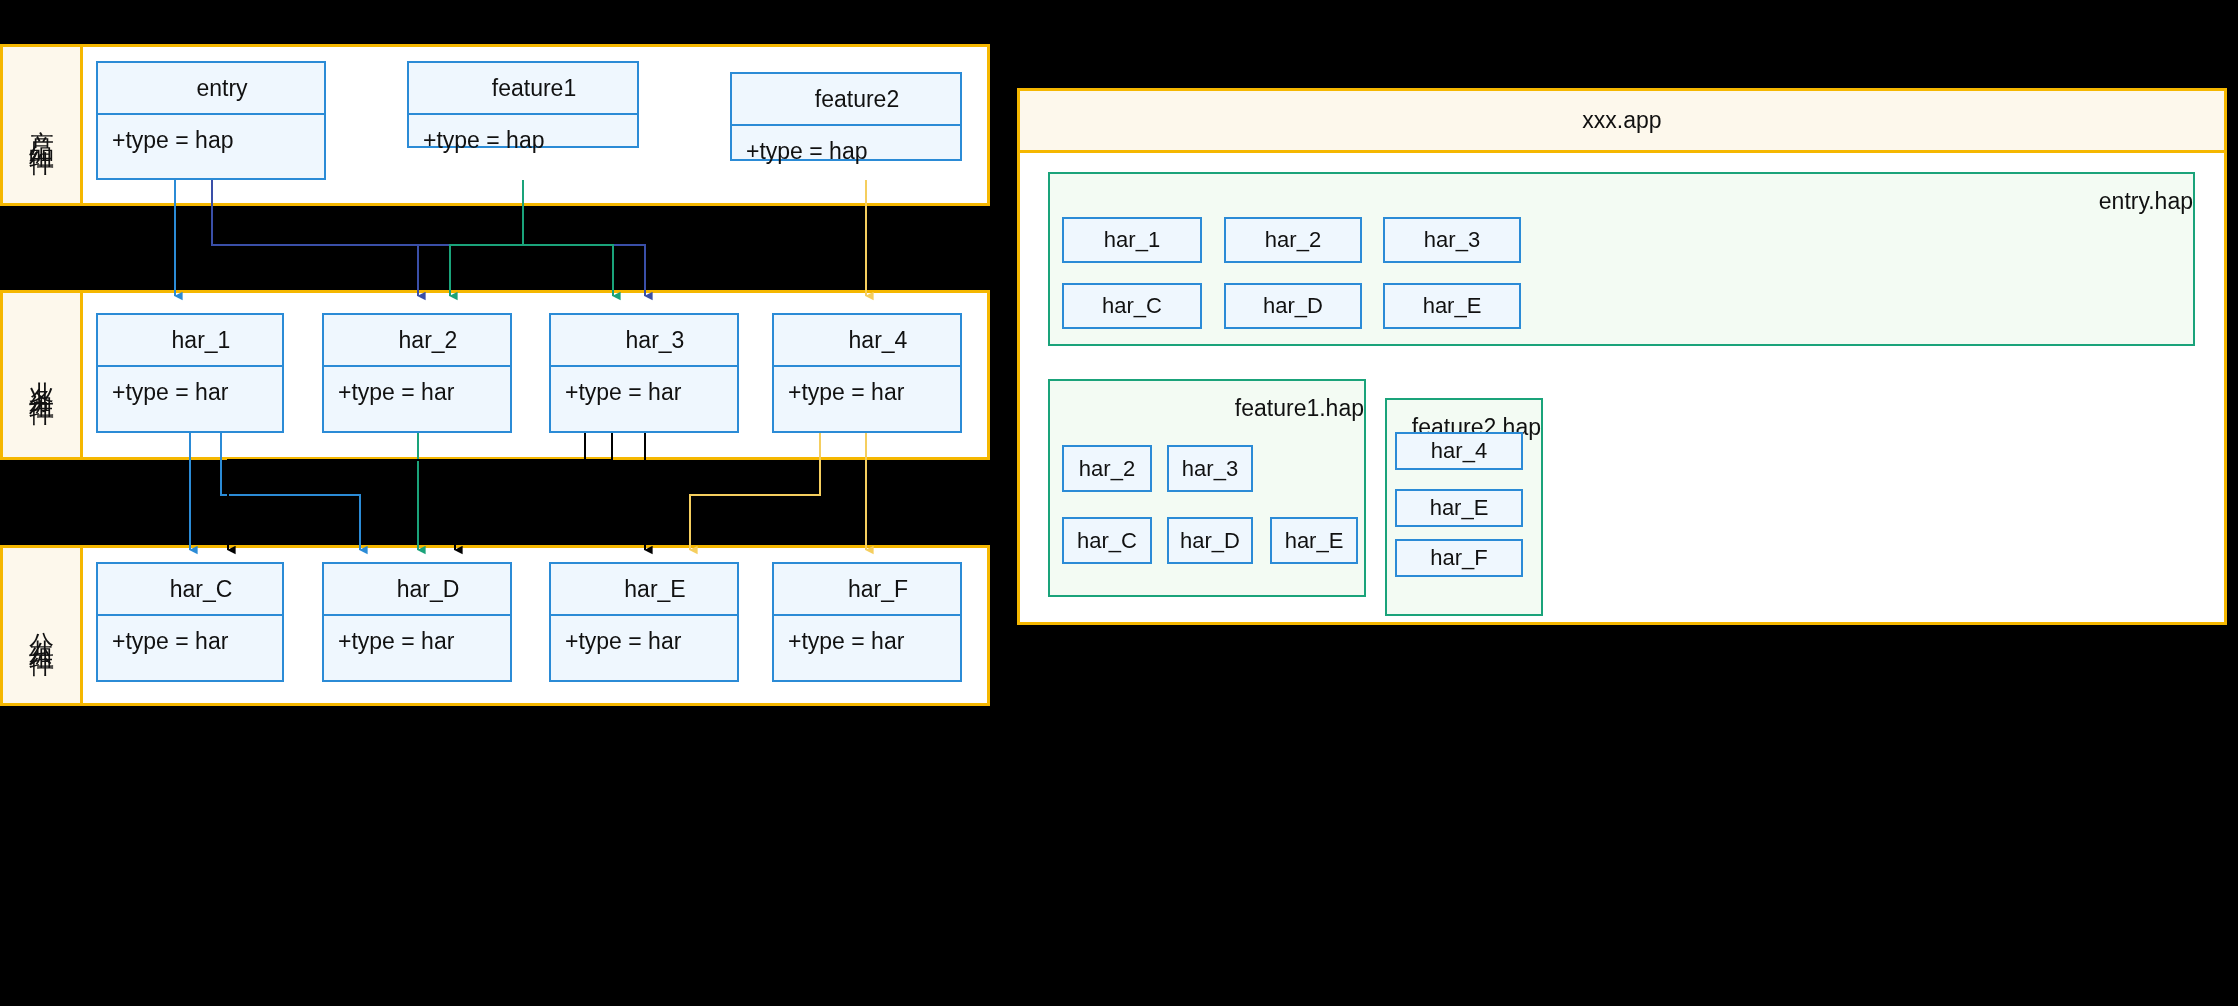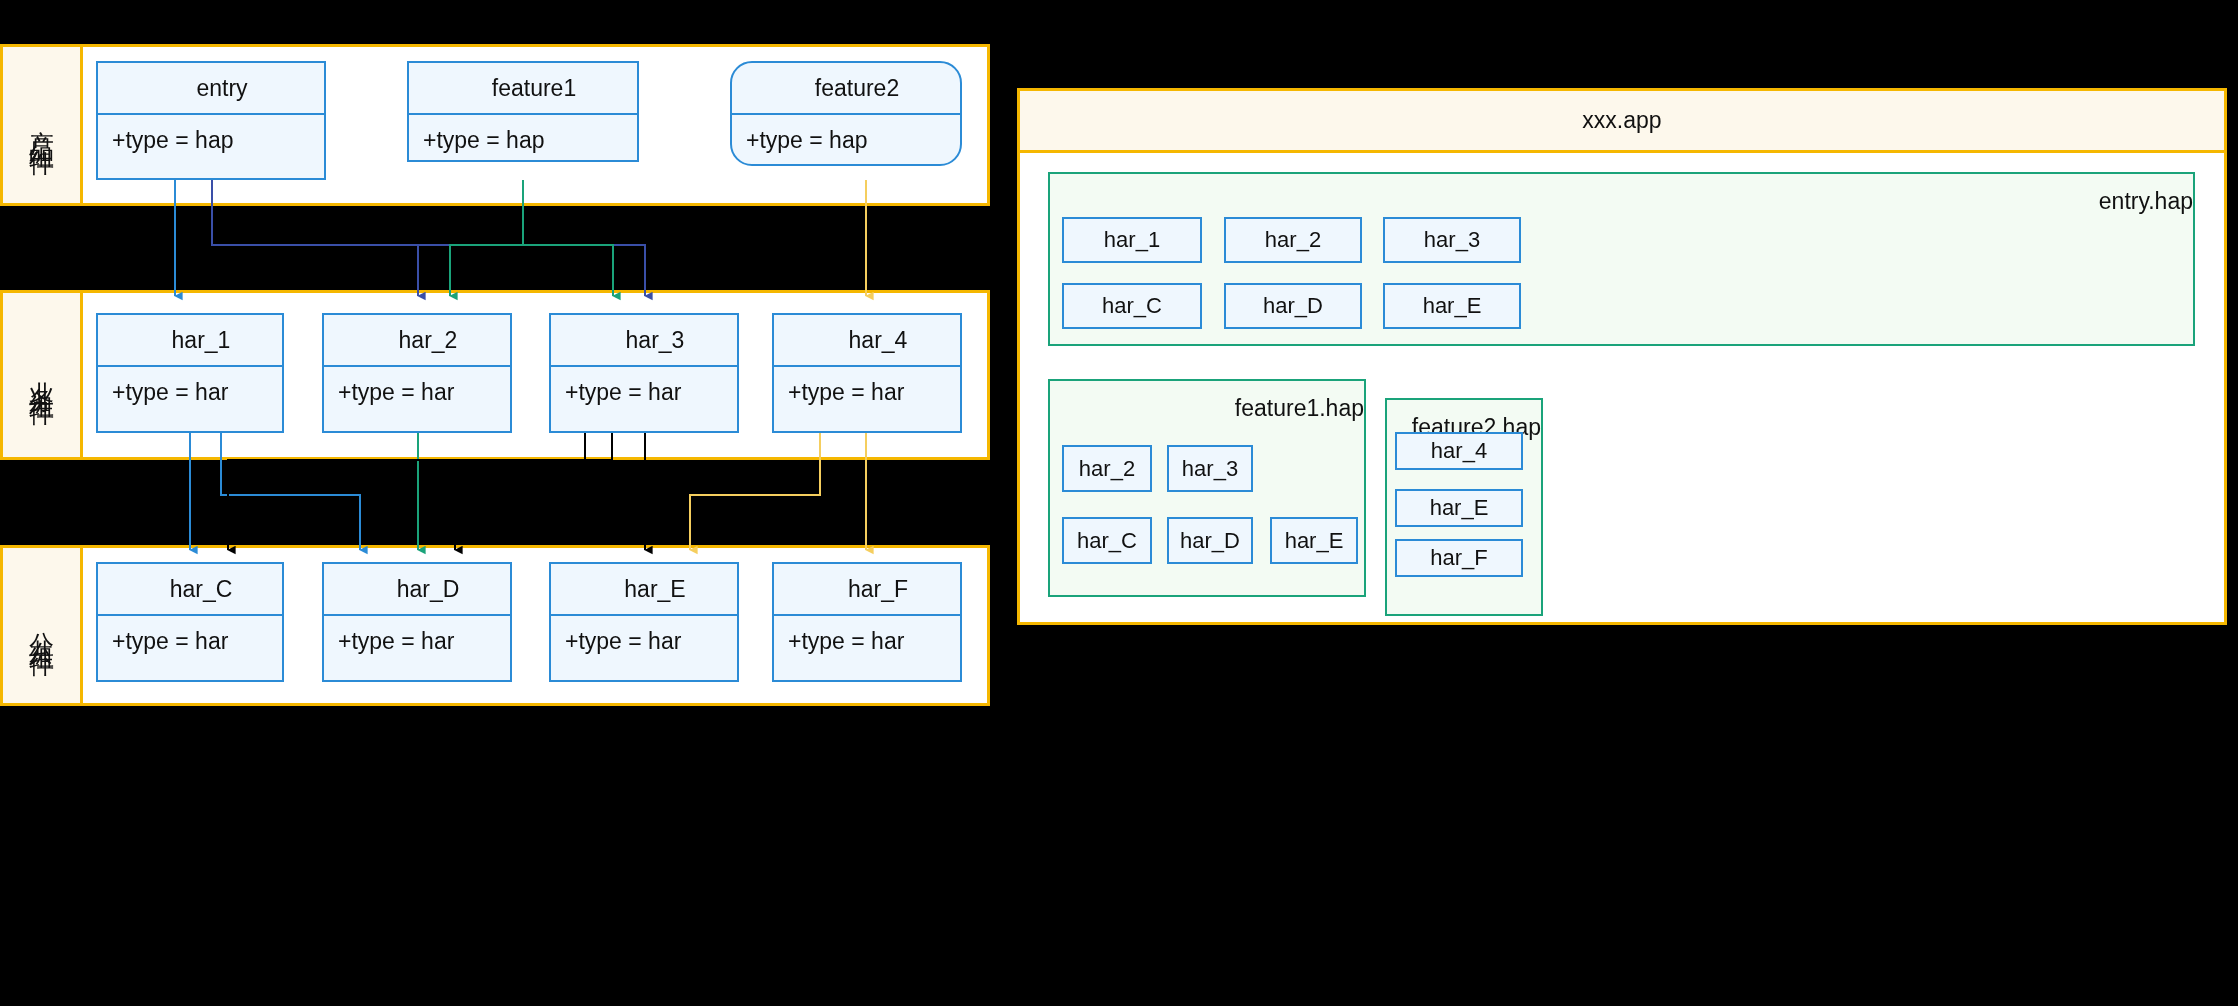--- a/index.html
+++ b/index.html
@@ -61,26 +61,26 @@
     <div class="band-label">
       <span>公共组件</span>
     </div>
   </div>
 
   <div class="cbox" style="left:96px;top:61px;width:230px;height:119px;">
     <div class="ctitle">entry</div>
     <div class="cattr">+type = hap</div>
   </div>
 
-  <div class="cbox" style="left:407px;top:61px;width:232px;height:101px;">
+  <div class="cbox" style="left:407px;top:61px;width:232px;height:87px;">
     <div class="ctitle">feature1</div>
     <div class="cattr">+type = hap</div>
   </div>
 
-  <div class="cbox" style="left:730px;top:61px;width:232px;height:105px;border-radius:22px;">
+  <div class="cbox" style="left:730px;top:72px;width:232px;height:89px;">
     <div class="ctitle">feature2</div>
     <div class="cattr">+type = hap</div>
   </div>
 
   <div class="cbox" style="left:96px;top:313px;width:188px;height:120px;">
     <div class="ctitle">har_1</div>
     <div class="cattr">+type = har</div>
   </div>
 
   <div class="cbox" style="left:322px;top:313px;width:190px;height:120px;">

